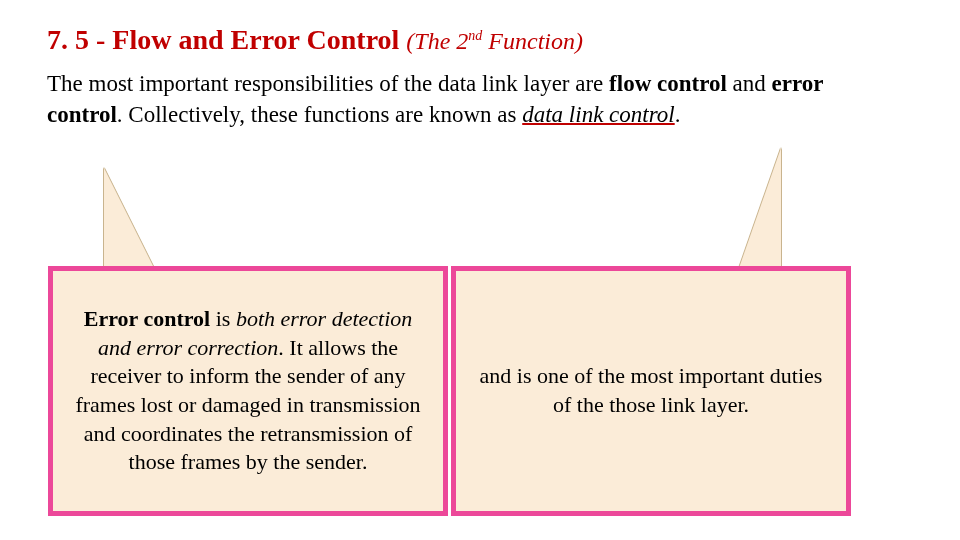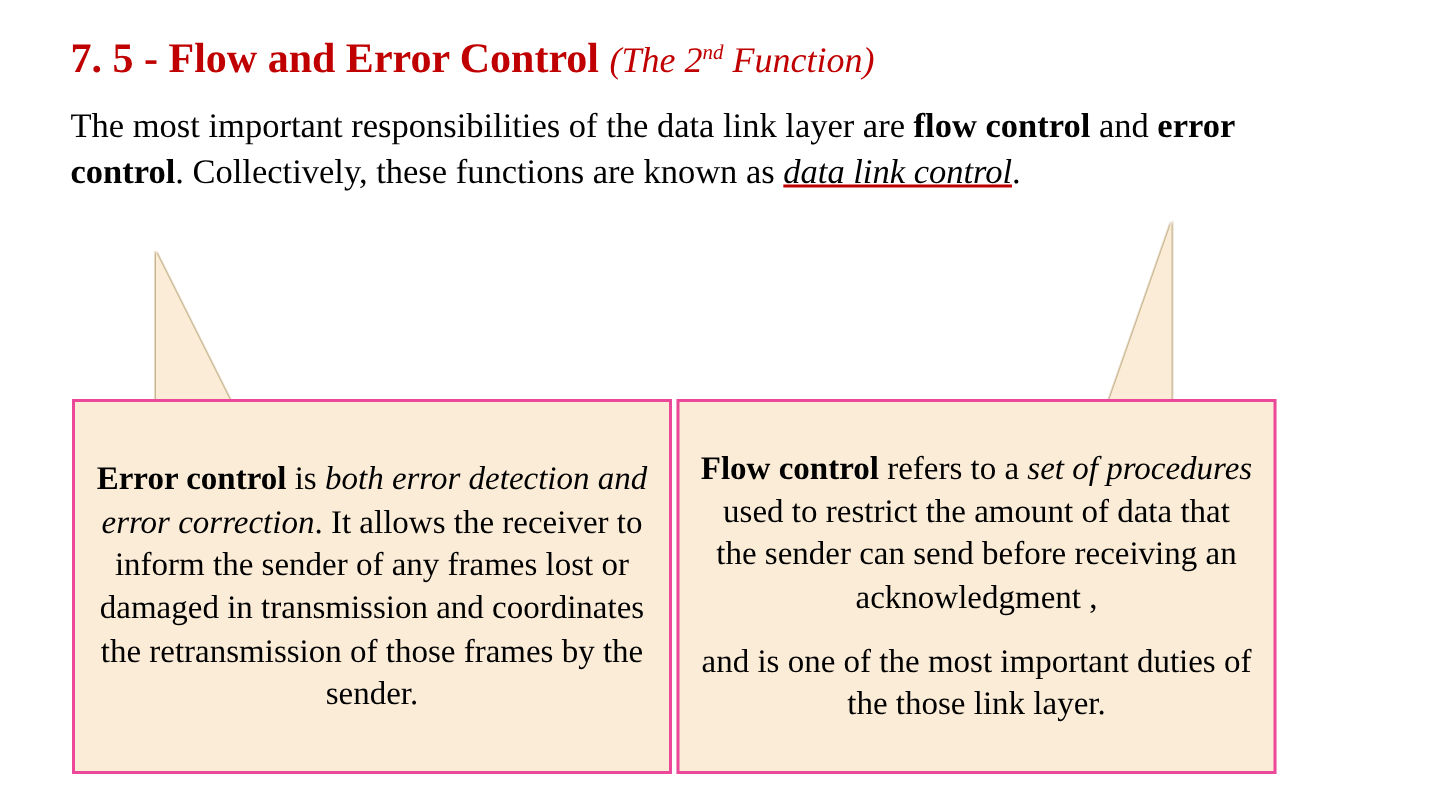--- a/index.html
+++ b/index.html
@@ -24,21 +24,21 @@
   .pointer.right {
     top: -118px; right: 70px;
     border-left: 42px solid transparent;
     border-right: 0 solid transparent;
     border-bottom: 120px solid #fbecd8;
     filter: drop-shadow(1px -1px 0 #c9b48e) drop-shadow(-1px 0 0 #c9b48e);
   }
   .box {
     position: relative;
     background: #fbecd8;
-    border: 2px solid #ec4899;
+    border: 5px solid #ec4899;
     padding: 16px 14px;
     font-size: 22px;
     line-height: 1.3;
     text-align: center;
     min-height: 250px;
     display: flex; flex-direction: column; justify-content: center; gap: 14px;
   }
   .box p { margin: 0; }
   .b { font-weight: bold; }
   .i { font-style: italic; }
@@ -67,21 +67,18 @@
       <div class="box">
         <p>
           <span class="b">Error control</span><span> is </span><span class="i">both error detection and error correction</span><span>. It allows the receiver to inform the sender of any frames lost or damaged in transmission and coordinates the retransmission of those frames by the sender.</span>
         </p>
       </div>
     </div>
 
     <div class="callout">
       <div class="pointer right"></div>
       <div class="box">
-        <p>
-          <span class="b">Flow control</span><span> refers to a </span><span class="i">set of procedures</span><span> used to restrict the amount of data that the sender can send before receiving an acknowledgment ,</span>
-        </p>
         <p>and is one of the most important duties of the those link layer.</p>
       </div>
     </div>
 
   </div>
 </div>
 
 </body></html>

